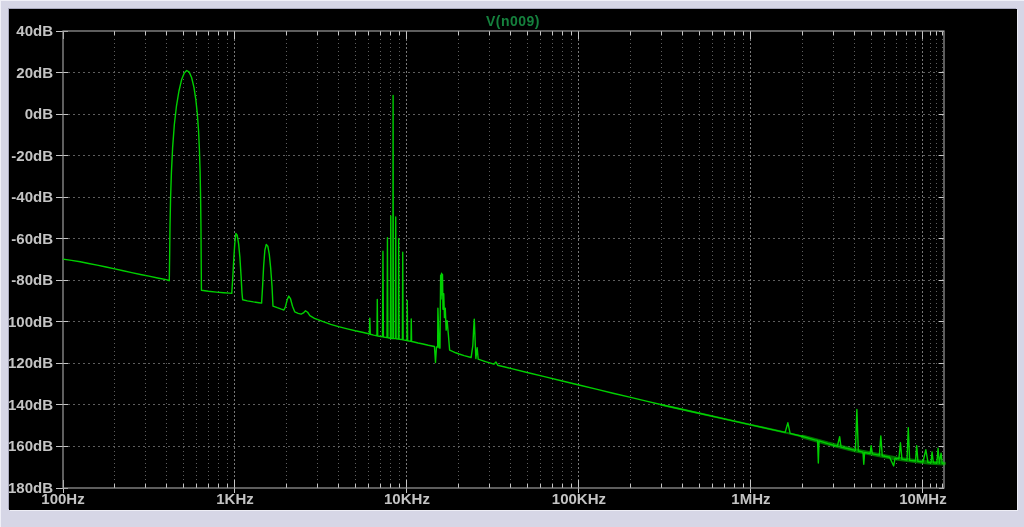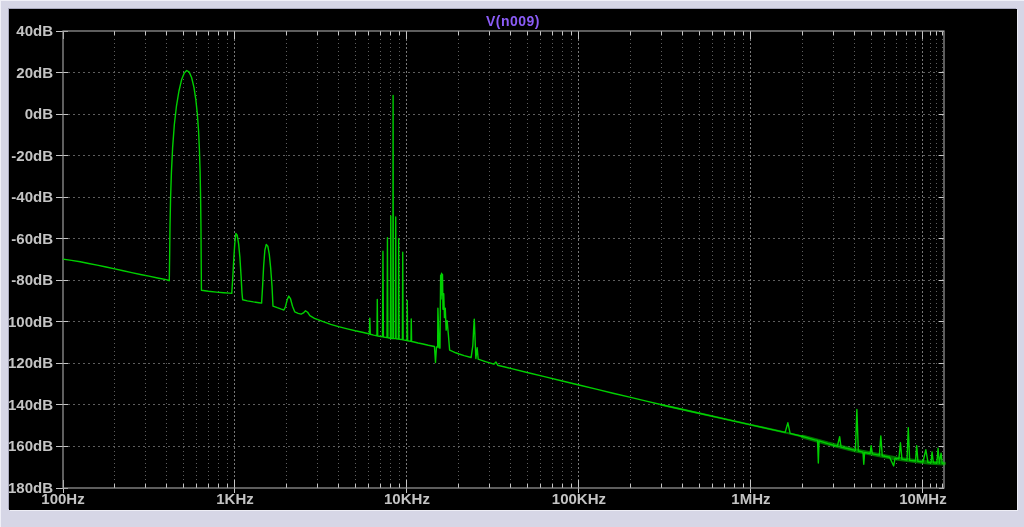--- a/index.html
+++ b/index.html
@@ -21,21 +21,21 @@
     letter-spacing:0.5px;
   }
   svg{position:absolute;left:0;top:0;}
   text{font-family:"Liberation Sans", sans-serif;font-weight:bold;}
 </style>
 </head>
 <body>
 
 <div class="window">
   <div class="panel">
-    <div class="plot-title" style="color: #8b5cf6;">V(n009)</div>
+    <div class="plot-title" style="color: #15803d;">V(n009)</div>
     <svg id="plot" width="1008" height="501" viewBox="0 0 1008 501">
         <line x1="54" y1="63.55" x2="935" y2="63.55" stroke="#5e5e5e" stroke-width="1" stroke-dasharray="2 3" shape-rendering="crispEdges"></line>
         <line x1="54" y1="105.09" x2="935" y2="105.09" stroke="#5e5e5e" stroke-width="1" stroke-dasharray="2 3" shape-rendering="crispEdges"></line>
         <line x1="54" y1="146.64" x2="935" y2="146.64" stroke="#5e5e5e" stroke-width="1" stroke-dasharray="2 3" shape-rendering="crispEdges"></line>
         <line x1="54" y1="188.18" x2="935" y2="188.18" stroke="#5e5e5e" stroke-width="1" stroke-dasharray="2 3" shape-rendering="crispEdges"></line>
         <line x1="54" y1="229.73" x2="935" y2="229.73" stroke="#5e5e5e" stroke-width="1" stroke-dasharray="2 3" shape-rendering="crispEdges"></line>
         <line x1="54" y1="271.27" x2="935" y2="271.27" stroke="#5e5e5e" stroke-width="1" stroke-dasharray="2 3" shape-rendering="crispEdges"></line>
         <line x1="54" y1="312.82" x2="935" y2="312.82" stroke="#5e5e5e" stroke-width="1" stroke-dasharray="2 3" shape-rendering="crispEdges"></line>
         <line x1="54" y1="354.36" x2="935" y2="354.36" stroke="#5e5e5e" stroke-width="1" stroke-dasharray="2 3" shape-rendering="crispEdges"></line>
         <line x1="54" y1="395.91" x2="935" y2="395.91" stroke="#5e5e5e" stroke-width="1" stroke-dasharray="2 3" shape-rendering="crispEdges"></line>

